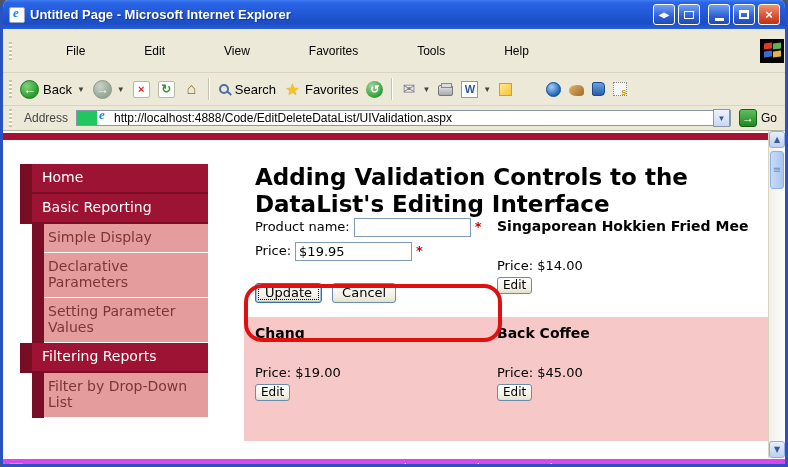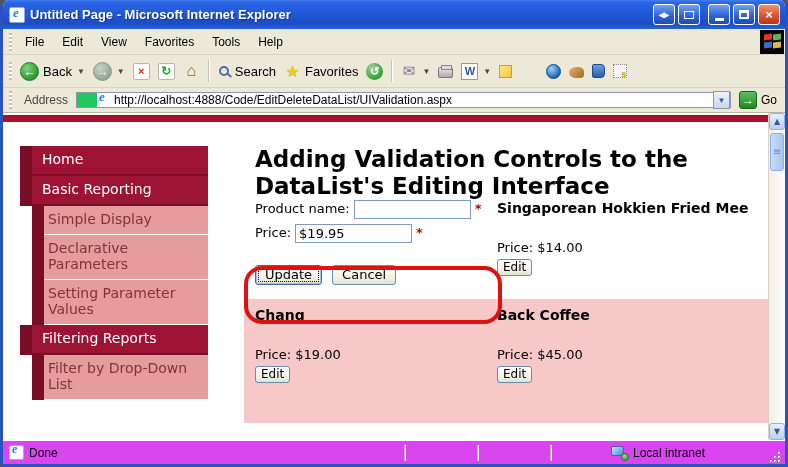--- a/index.html
+++ b/index.html
@@ -25,22 +25,22 @@
     border:1px solid #fff; display:flex; align-items:center; justify-content:center;
     background:linear-gradient(180deg,#70a0f5,#2e5fd0 60%,#1f4bb8);
     color:#fff; font-size:10px; font-weight:bold; cursor:pointer; }
   .tb-btn.gap{ margin-left:8px; }
   .tb-btn.close{ background:linear-gradient(180deg,#f0926f,#dd5335 55%,#bc3215); font-size:13px; }
   .glyph-min{ width:9px; height:3px; background:#fff; margin-top:9px; }
   .glyph-max{ width:10px; height:9px; border:2px solid #fff; border-top-width:3px; }
   .glyph-pop{ width:10px; height:8px; border:1px solid #fff; position:relative; }
   .glyph-pop::after{ content:"→"; position:absolute; right:-3px; top:-6px; font-size:8px; color:#fff; }
   
-  .menubar{ height:26px; background:#ece9d8; display:flex; align-items:center;
-    border-bottom:1px solid #d8d4c2; padding-left:2px; }
+  .menubar{ height:44px; background:#ece9d8; display:flex; align-items:center;
+    border-bottom:1px solid #d8d4c2; padding-left:2px;gap:41px; }
   .grip{ width:5px; height:18px; margin:0 4px; flex:none;
     background:repeating-linear-gradient(180deg,#c8c4ae 0 2px,#fff 2px 4px); width:3px; }
   .menu-item{ padding:4px 9px; font-size:12px; color:#000; cursor:pointer; }
   .menubar .spacer{ flex:1; }
   .win-logo{ width:24px; height:24px; background:#000; position:relative; flex:none; margin-right:1px; }
   .win-logo span{ position:absolute; width:8px; height:6px; }
   .win-logo .f1{ left:4px; top:4px;  background:#e03a26; transform:skewY(-6deg);}
   .win-logo .f2{ left:13px; top:4px; background:#65b054; transform:skewY(-6deg);}
   .win-logo .f3{ left:4px; top:12px; background:#3b6ccd; transform:skewY(-6deg);}
   .win-logo .f4{ left:13px; top:12px;background:#e0b73a; transform:skewY(-6deg);}

